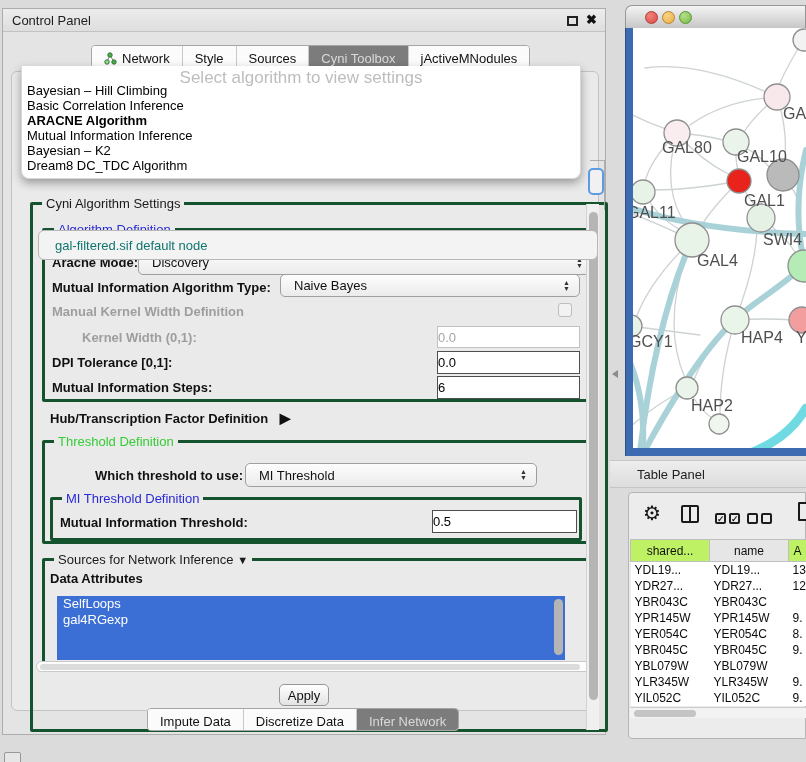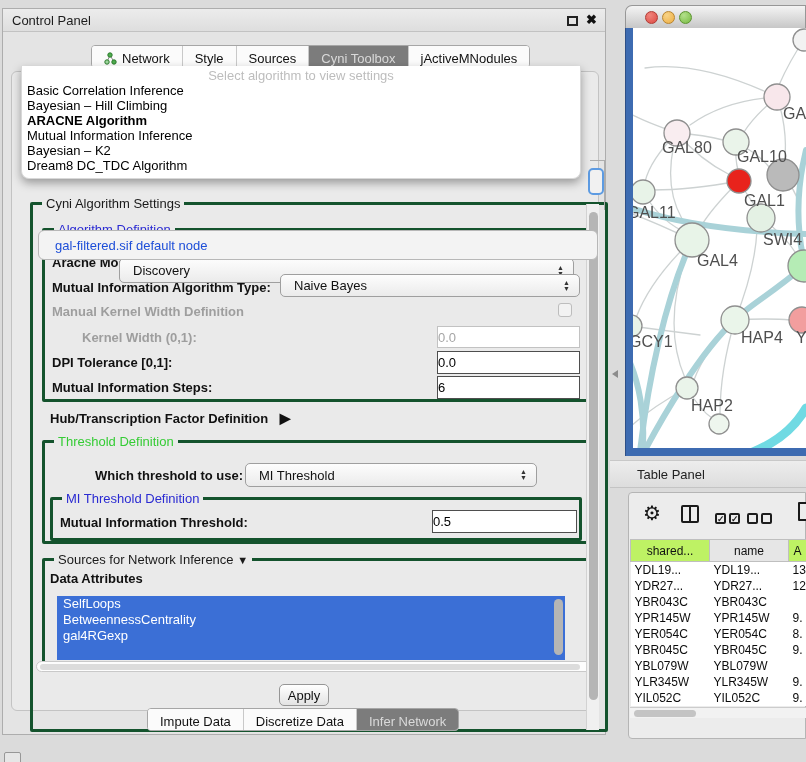--- a/index.html
+++ b/index.html
@@ -24,31 +24,31 @@
   .tab:first-child { border-left:none; }
   .tab.sel { background:#7c7c7c; color:#dadada; }
 
   
   #cp-content { left:8px; top:62px; width:588px; height:640px; background:#eaeaea;
     border:1px solid #c3c3c3; border-radius:6px; }
 
   
   .ghost-combo { left:26px; top:158px; width:560px; height:30px; background:#f3f3f3;
     border:1px solid #b7b7b7; border-radius:6px; z-index:1; display:flex; align-items:center;
-    padding-left:16px; font-size:13px; color:#1d4ed8; }
+    padding-left:16px; font-size:13px; color:#0f766e; }
   .ghost-groupline-v { left:592px; top:88px; width:1px; height:50px; background:#adadad; z-index:1; }
   .ghost-groupline-h { left:578px; top:88px; width:15px; height:1px; background:#adadad; z-index:1; }
   .ghost-focus-btn { left:576px; top:96px; width:16px; height:27px; border:2px solid #5d9be2;
     border-radius:5px; background:#f1f1f1; z-index:1; }
 
   
   #algo-popup { left:18px; top:57px; width:560px; height:113px; background:#ffffff;
     z-index:10; border:1px solid #d8d8d8; border-top:none; border-radius:0 0 8px 8px;
     box-shadow:0 4px 10px rgba(0,0,0,0.35); }
-  #algo-popup .ph { text-align:center; font-size:13px; color:#bdbdbd; height:17px; padding-top:2px; }
+  #algo-popup .ph { text-align:center; font-size:17px; color:#bdbdbd; height:17px; padding-top:2px; }
   .menu-item { font-size:13px; color:#000; height:15px; line-height:15px; padding-left:5px; white-space:nowrap; }
   .menu-item.sel-bold { font-weight:bold; }
 
   
   .group { position:absolute; border:3px solid #14532d; border-radius:2px; }
   .group-label { position:absolute; top:-9px; left:9px; background:#eaeaea; padding:0 4px;
     font-size:13px; color:#1a1a1a; white-space:nowrap; }
   .group-label.blue { color:#2a2ad2; }
   .group-label.green { color:#35cc35; }
 
@@ -164,21 +164,21 @@
 
     <div class="group" style="left:18px; top:130px; width:578px; height:530px;">
       <span class="group-label">Cyni Algorithm Settings</span>
     </div>
 
     <div class="group" style="left:30px; top:156px; width:548px; height:174px;">
       <span class="group-label blue">Algorithm Definition</span>
     </div>
 
     <span class="form-label" style="left:40px; top:183px;">Aracne Mode:</span>
-    <div class="combo" style="left:107px; top:178px; width:455px; height:25px;margin-top:8px;">
+    <div class="combo" style="left:126px; top:178px; width:455px; height:25px;">
       <span>Discovery</span>
       <span class="arrows">▲<br>▼</span>
     </div>
 
     <span class="form-label" style="left:40px; top:208px;">Mutual Information Algorithm Type:</span>
     <div class="combo" style="left:268px; top:202px; width:300px; height:23px;">
       <span>Naive Bayes</span>
       <span class="arrows">▲<br>▼</span>
     </div>
 
@@ -225,42 +225,41 @@
     <div class="group" style="left:30px; top:486px; width:548px; height:110px;">
       <span class="group-label">
         <span>Sources for Network Inference</span>
         <span style="font-size:11px;">▼</span>
       </span>
     </div>
     <span class="form-label" style="left:38px; top:499px;">Data Attributes</span>
 
     <div class="abs" id="attr-list" style="top:524px;">
         <div class="attr-item">SelfLoops</div>
-        <div class="attr-item">BetweennessCentrality</div>
         <div class="attr-item">gal4RGexp</div>
       </div>
     <div class="vsb-thumb" style="left:542px; top:527px; width:9px; height:56px;"></div>
 
     <div class="hsb-track" style="left:24px; top:589px; width:558px; height:11px;">
       <div class="hsb-thumb" style="left:3px; top:2px; width:540px; height:6px;"></div>
     </div>
 
     <div class="vsb-track" style="left:574px; top:132px; width:13px; height:526px;">
       <div class="vsb-thumb" style="left:2px; top:8px; width:9px; height:488px;"></div>
     </div>
 
     <div class="push-btn" style="left:267px; top:612px; width:50px; height:22px;">
         <span>Apply</span>
       </div>
   </div>
 
   <div class="abs" id="algo-popup">
     <div class="ph">Select algorithm to view settings</div>
+    <div class="menu-item">Bayesian – Hill Climbing</div>
     <div class="menu-item">Basic Correlation Inference</div>
-    <div class="menu-item">Bayesian – Hill Climbing</div>
     <div class="menu-item sel-bold">ARACNE Algorithm</div>
     <div class="menu-item">Mutual Information Inference</div>
     <div class="menu-item">Bayesian – K2</div>
     <div class="menu-item">Dream8 DC_TDC Algorithm</div>
   </div>
 
   <div class="abs tabbar" style="left:144px; top:699px;">
     <div class="tab">
         <span>Impute Data</span>
       </div>

